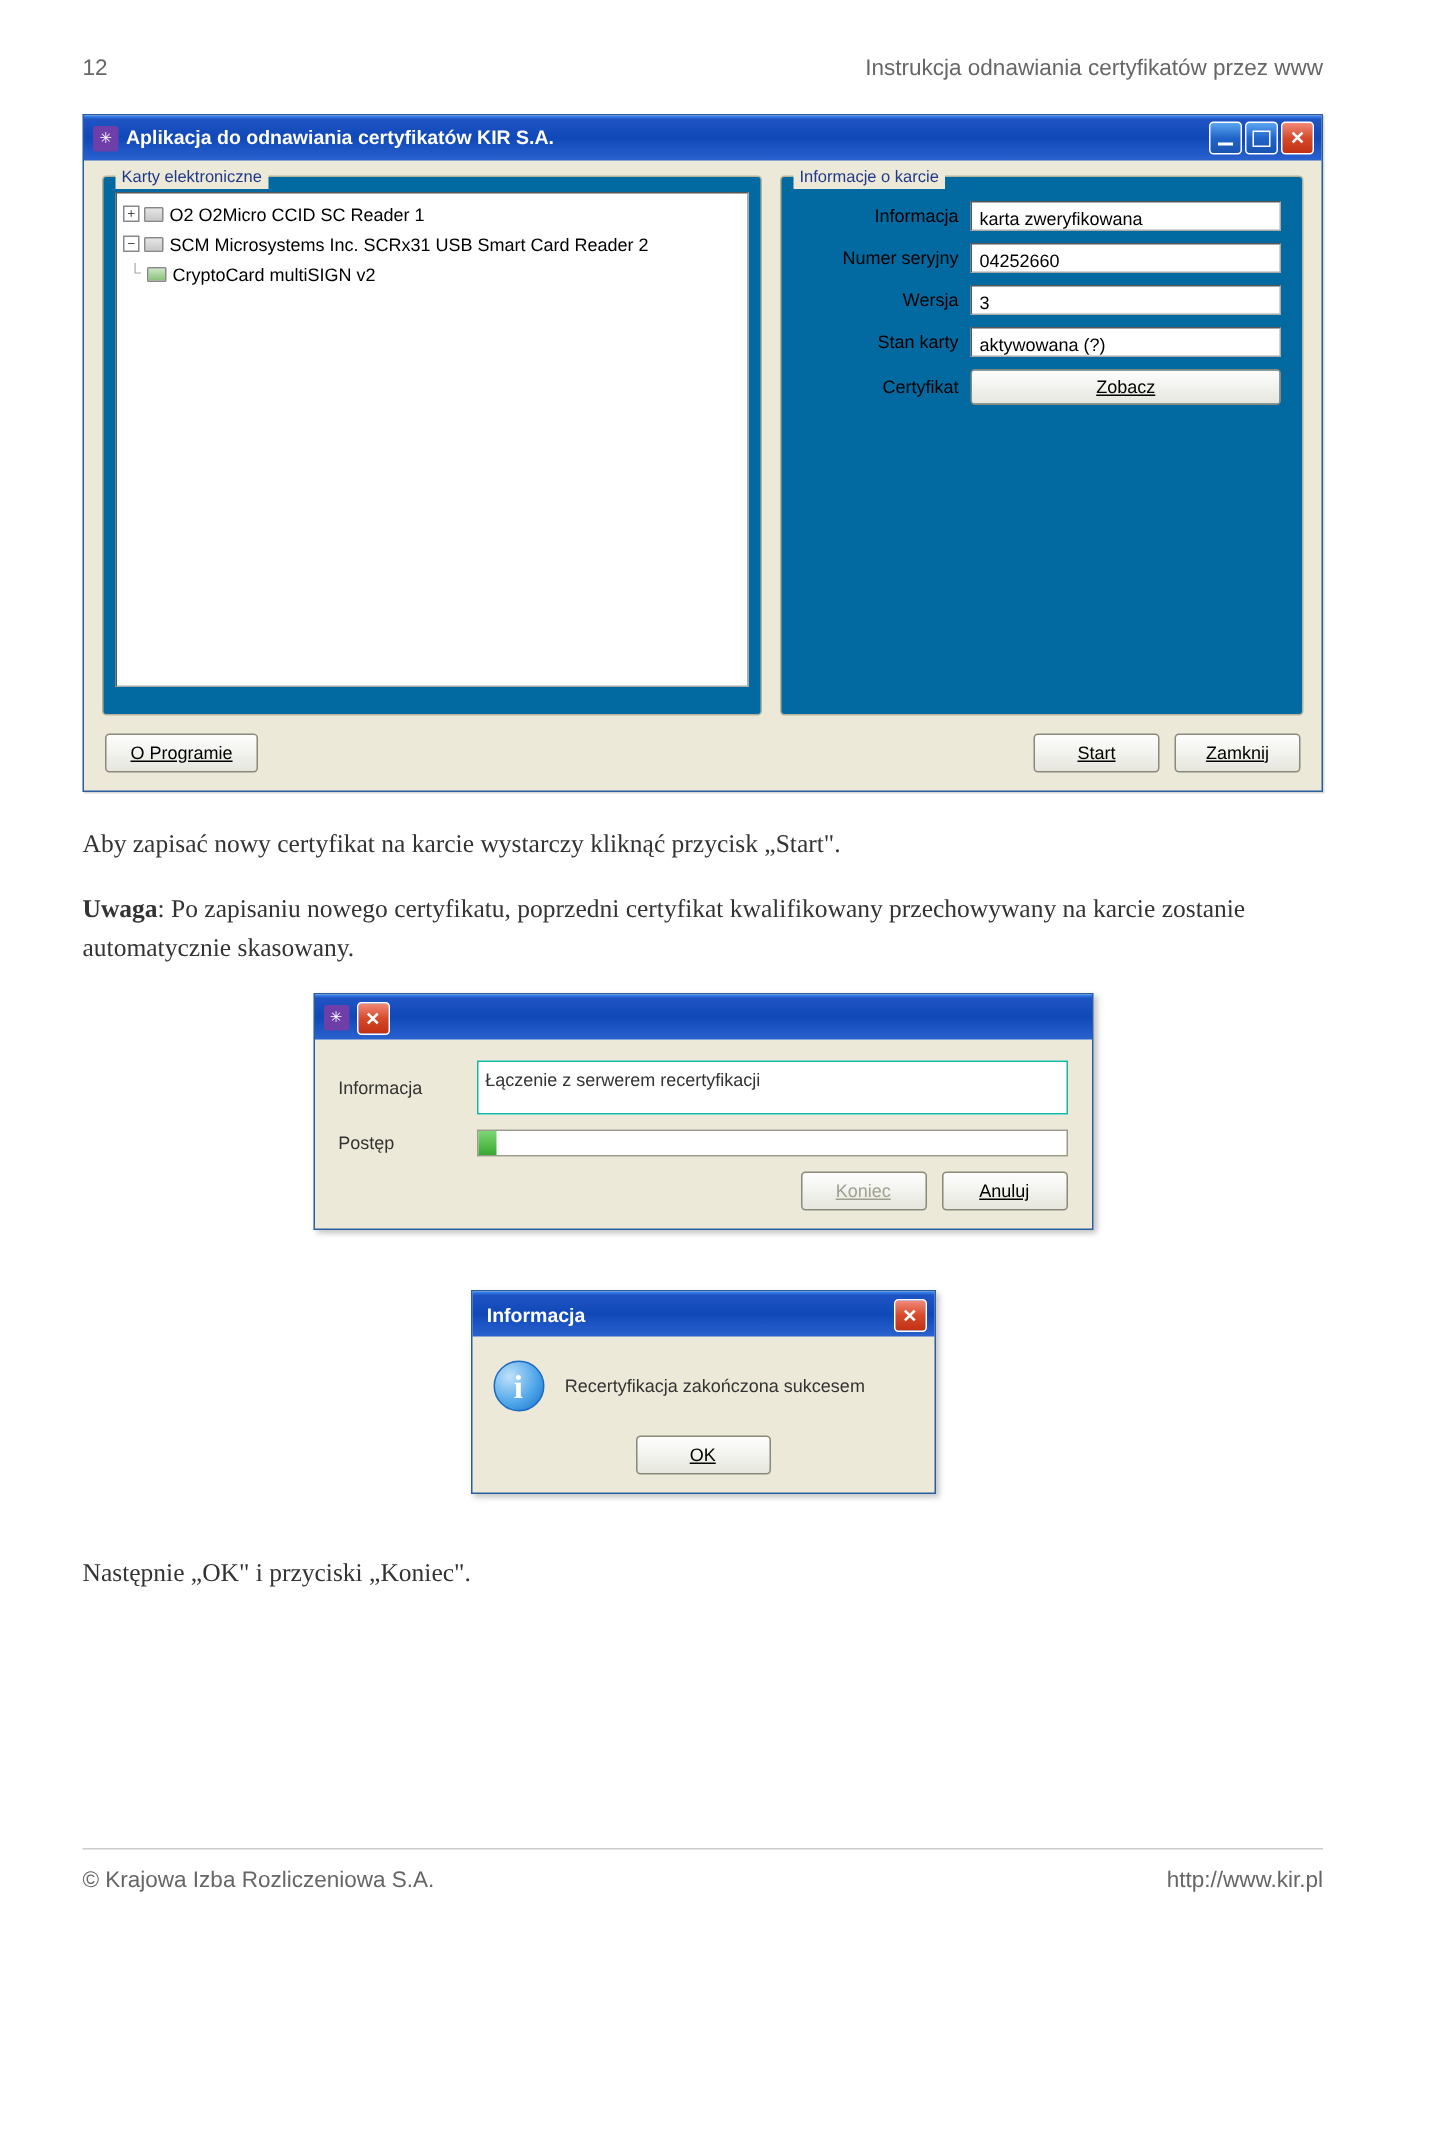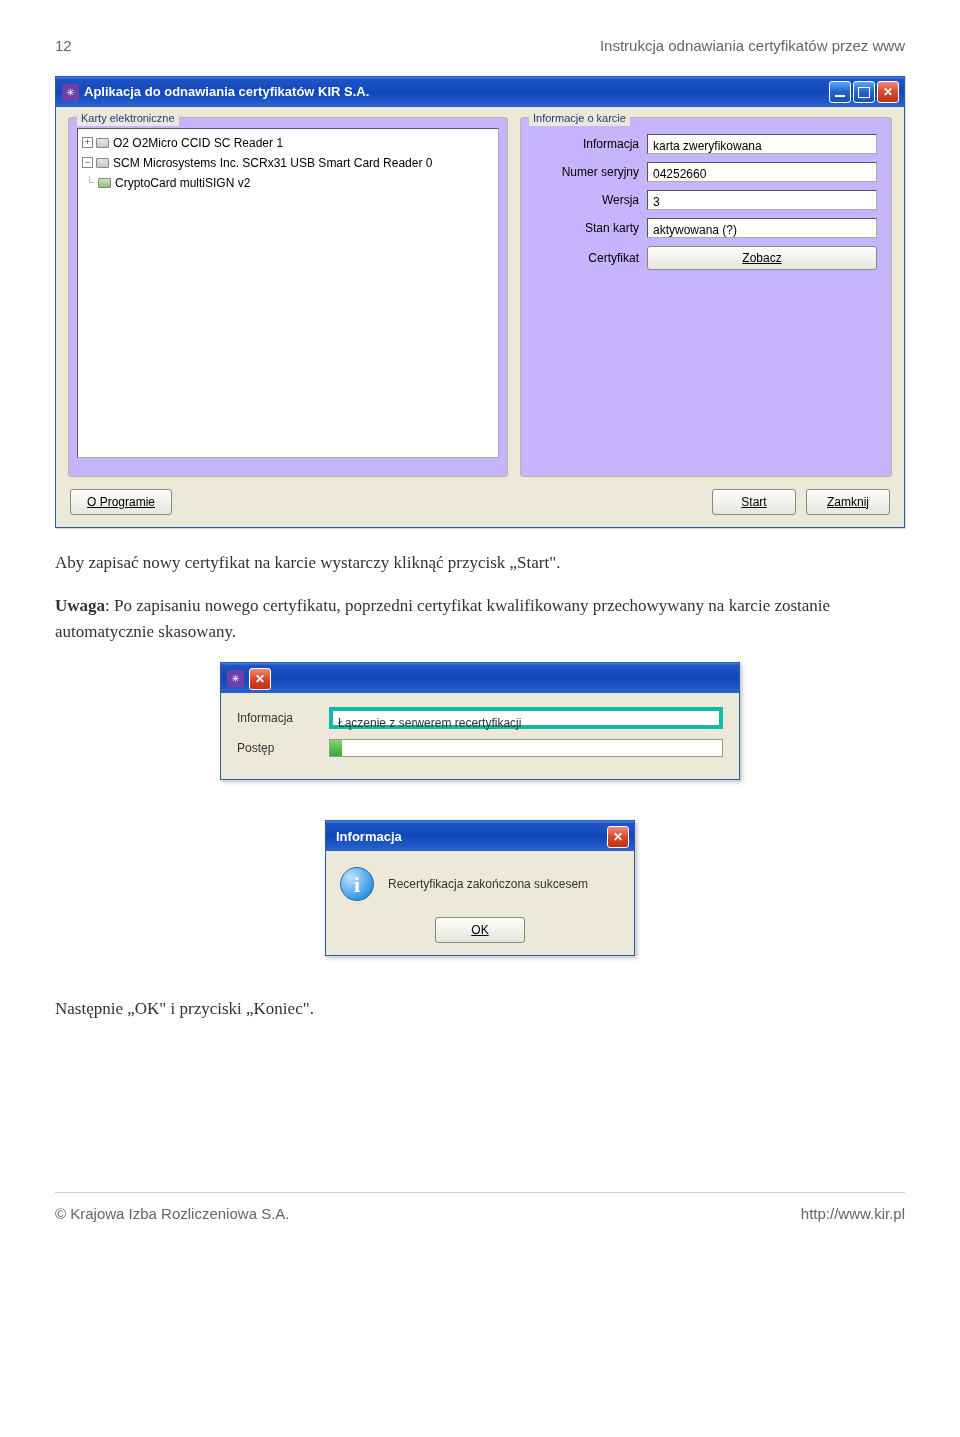--- a/index.html
+++ b/index.html
@@ -5,21 +5,21 @@
   * { box-sizing: border-box; margin: 0; padding: 0; }
   body {
     font-family: Georgia, serif;
     background: #fff;
     width: 960px;
     color: #333;
     font-size: 17px;
     line-height: 1.5;
   }
   .page {
-    padding: 35px 55px 40px 55px;
+    padding: 35px 78px 40px 55px;
   }
   .hdr-row {
     display: flex;
     justify-content: space-between;
     font-family: Arial, sans-serif;
     font-size: 15px;
     color: #666;
     margin-bottom: 18px;
   }
   .window {
@@ -68,21 +68,21 @@
   .winbtn.max::after { content:""; width:10px; height:9px; border:1.5px solid #fff; }
   .winbtn.close::after { content:"✕"; font-size:12px; }
   .window-body {
     padding: 10px 12px 12px 12px;
   }
   .flex-row { display:flex; gap:12px; }
   .groupbox {
     border: 1px solid #b8b49a;
     border-radius: 3px;
     padding: 10px 8px 8px 8px;
-    background: #c4b5fd;
+    background: #0369a1;
     position: relative;
   }
   .groupbox .legend {
     position: absolute;
     top: -8px; left: 8px;
     background: #ece9d8;
     padding: 0 4px;
     font-size: 11px;
     color: #20398a;
   }
@@ -126,21 +126,21 @@
   
   .dlg-center { display:flex; justify-content:center; margin-bottom:40px;}
   .dlg {
     width: 520px; border:1px solid #2a5ea0; background:#ece9d8;
     font-family: Tahoma, Arial, sans-serif; font-size:12px;
     box-shadow: 2px 2px 4px rgba(0,0,0,0.25);
   }
   .dlg-body { padding: 14px 16px 12px 16px; }
   .form-row { display:flex; align-items:center; gap:12px; margin-bottom:10px;}
   .form-label { width:80px; text-align:left; font-size:12px; }
-  .form-field { flex:1; background:#fff; border:4px solid #14b8a6; padding:3px 5px; font-size:12px; height:22px;}
+  .form-field { flex:1; background:#fff; border:1px solid #14b8a6; padding:3px 5px; font-size:12px; height:36px;}
   .progress {
     flex:1; height:18px; background:#fff; border:1px solid #9a9a88; position:relative;
   }
   .progress-fill {
     width:12px; height:100%; background:linear-gradient(#7dd673,#3aa832);
   }
   .dlg-btns { display:flex; justify-content:flex-end; gap:10px; margin-top:8px;}
   .btn.disabled { color:#a0a090; }
 
   
@@ -189,21 +189,21 @@
           <span class="legend">Karty elektroniczne</span>
           <div class="tree-panel">
             <div class="tree-line">
               <span class="tree-toggle">+</span>
               <span class="tree-icon"></span>
               <span>O2 O2Micro CCID SC Reader 1</span>
             </div>
             <div class="tree-line">
               <span class="tree-toggle">−</span>
               <span class="tree-icon"></span>
-              <span>SCM Microsystems Inc. SCRx31 USB Smart Card Reader 0</span>
+              <span>SCM Microsystems Inc. SCRx31 USB Smart Card Reader 2</span>
             </div>
             <div class="tree-line">
               <span class="tree-pipe">└</span>
               <span class="tree-icon" style="background:linear-gradient(#c9e8c4,#8ac07a);"></span>
               <span>CryptoCard multiSIGN v2</span>
             </div>
           </div>
         </div>
         <div class="groupbox info-box">
           <span class="legend">Informacje o karcie</span>
@@ -250,20 +250,24 @@
         <div class="form-row">
           <div class="form-label">Informacja</div>
           <div class="form-field">Łączenie z serwerem recertyfikacji</div>
         </div>
         <div class="form-row">
           <div class="form-label">Postęp</div>
           <div class="progress">
             <div class="progress-fill"></div>
           </div>
         </div>
+        <div class="dlg-btns">
+          <div class="btn disabled">Koniec</div>
+          <div class="btn">Anuluj</div>
+        </div>
       </div>
     </div>
   </div>
 
   <div class="dlg-center">
     <div class="msgbox">
       <div class="titlebar">
         <span class="title" style="padding-left:4px;">Informacja</span>
         <div class="winbtns">
           <div class="winbtn close"></div>

